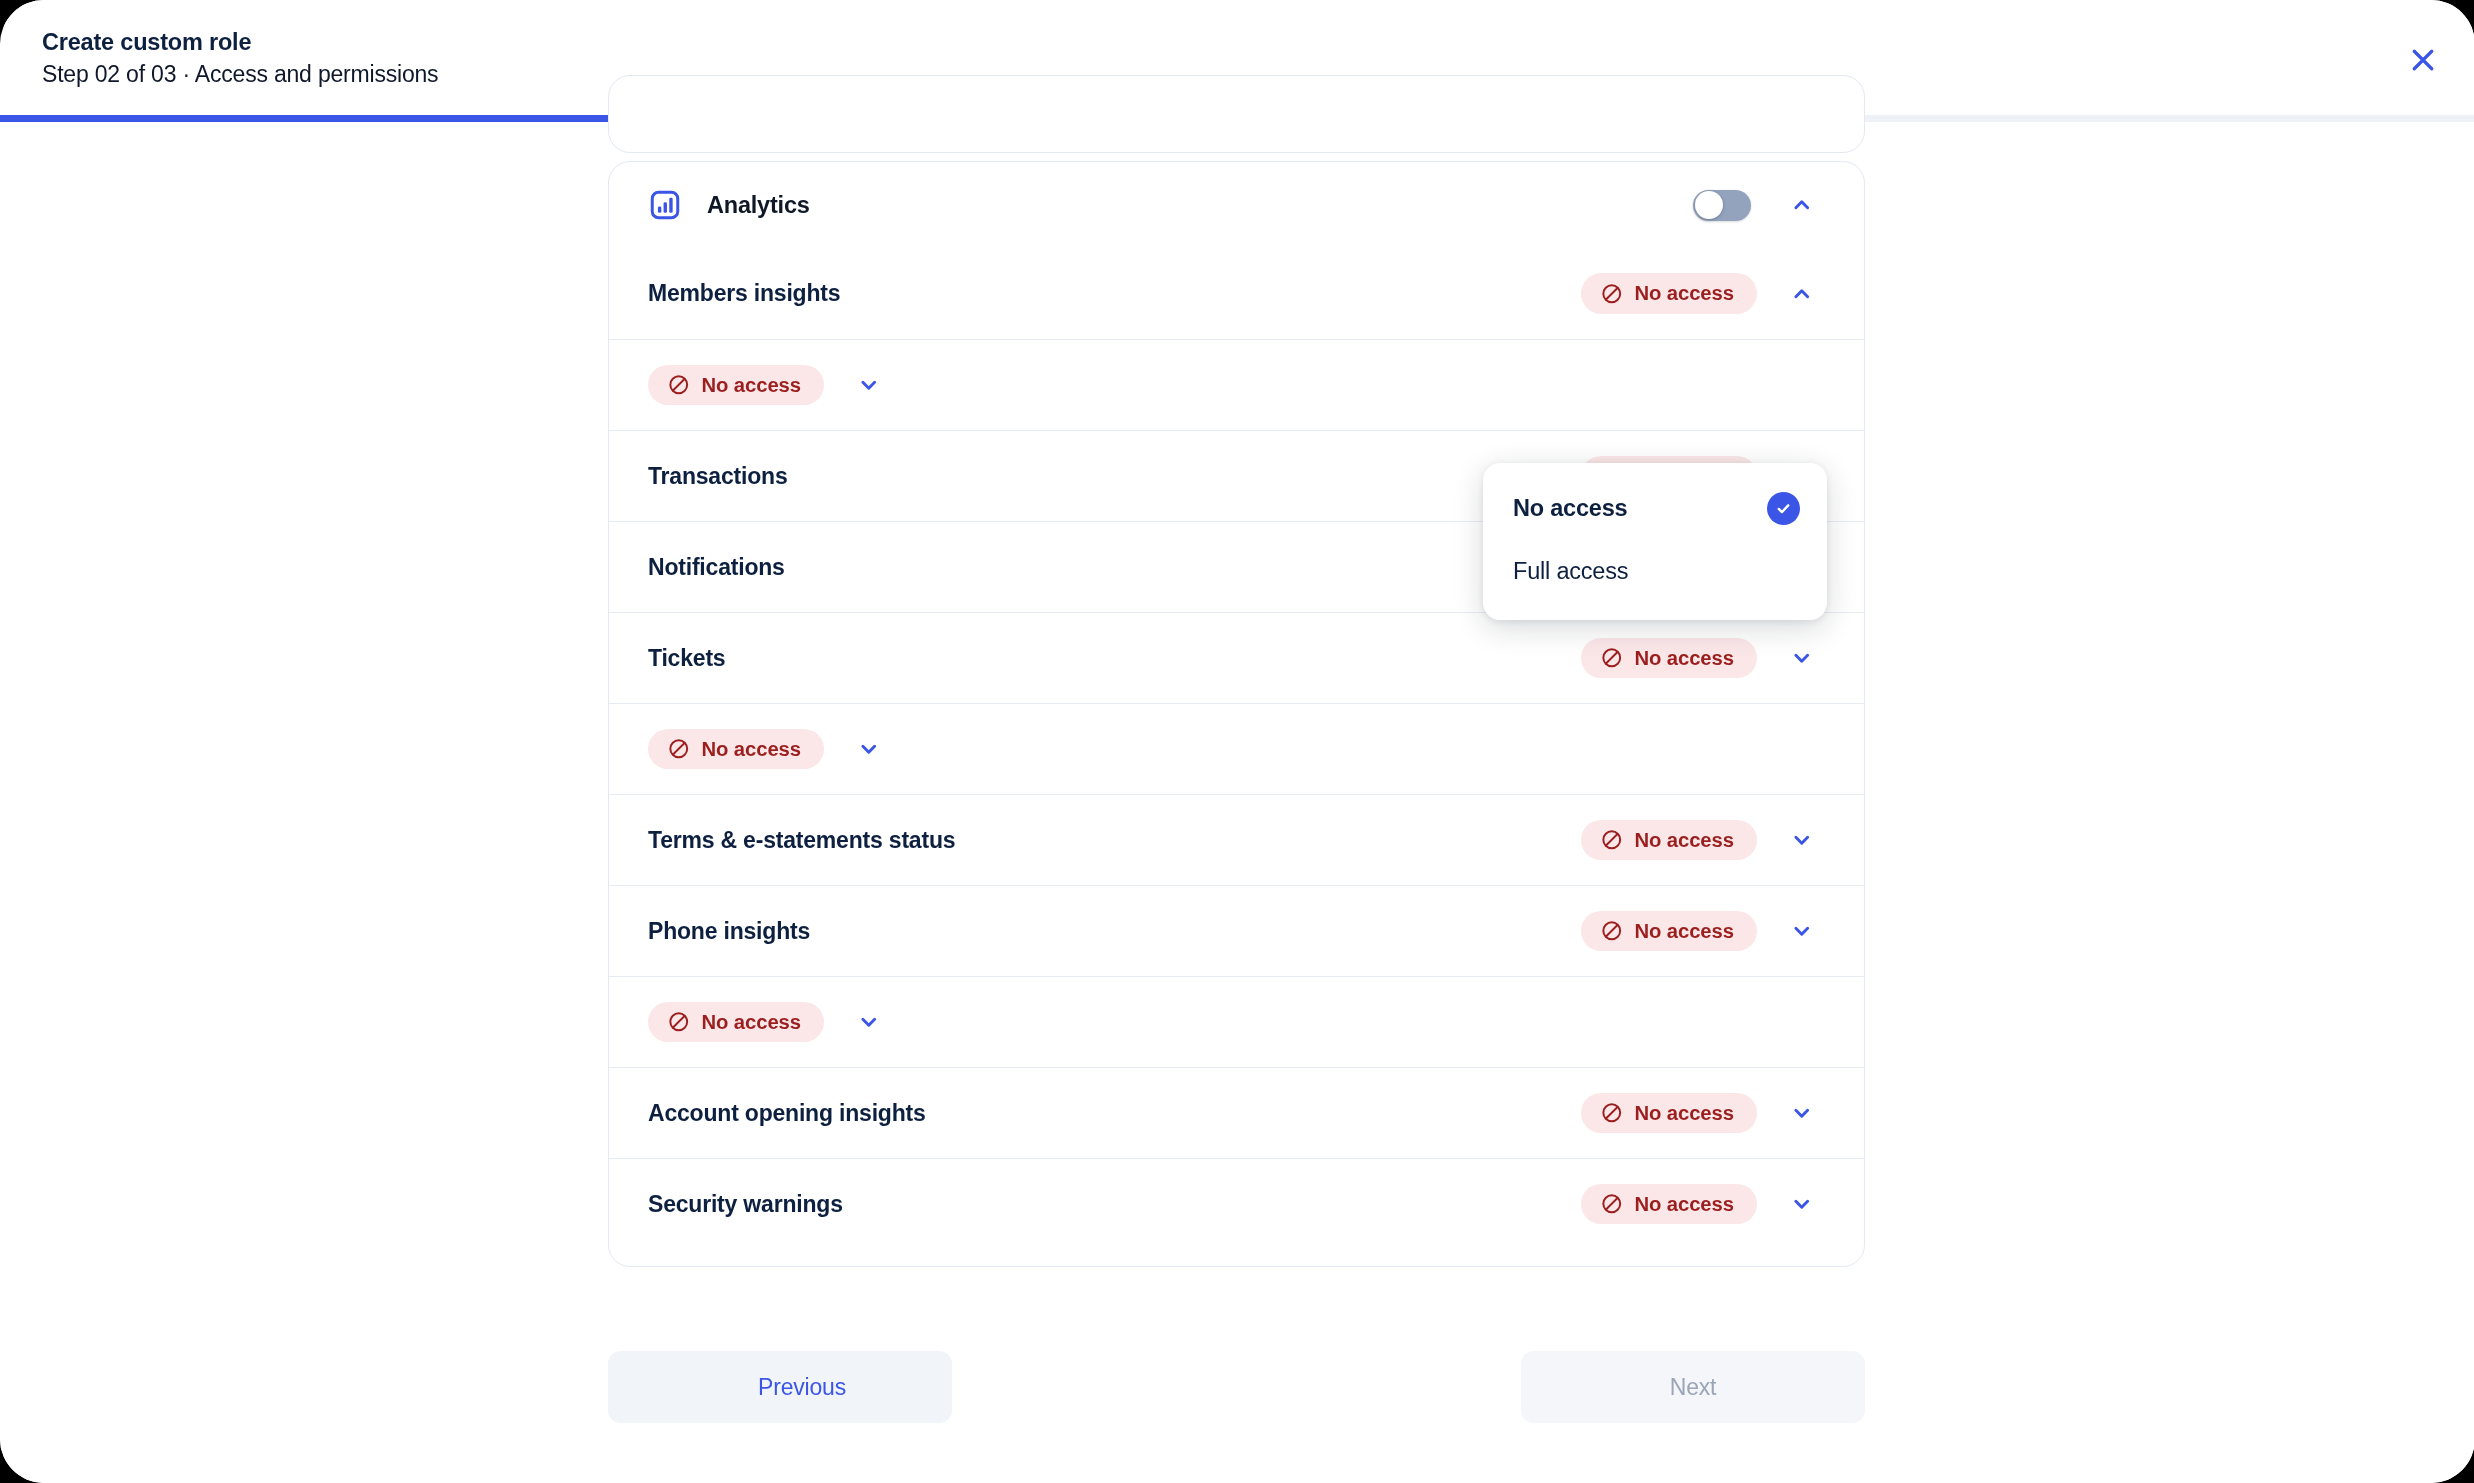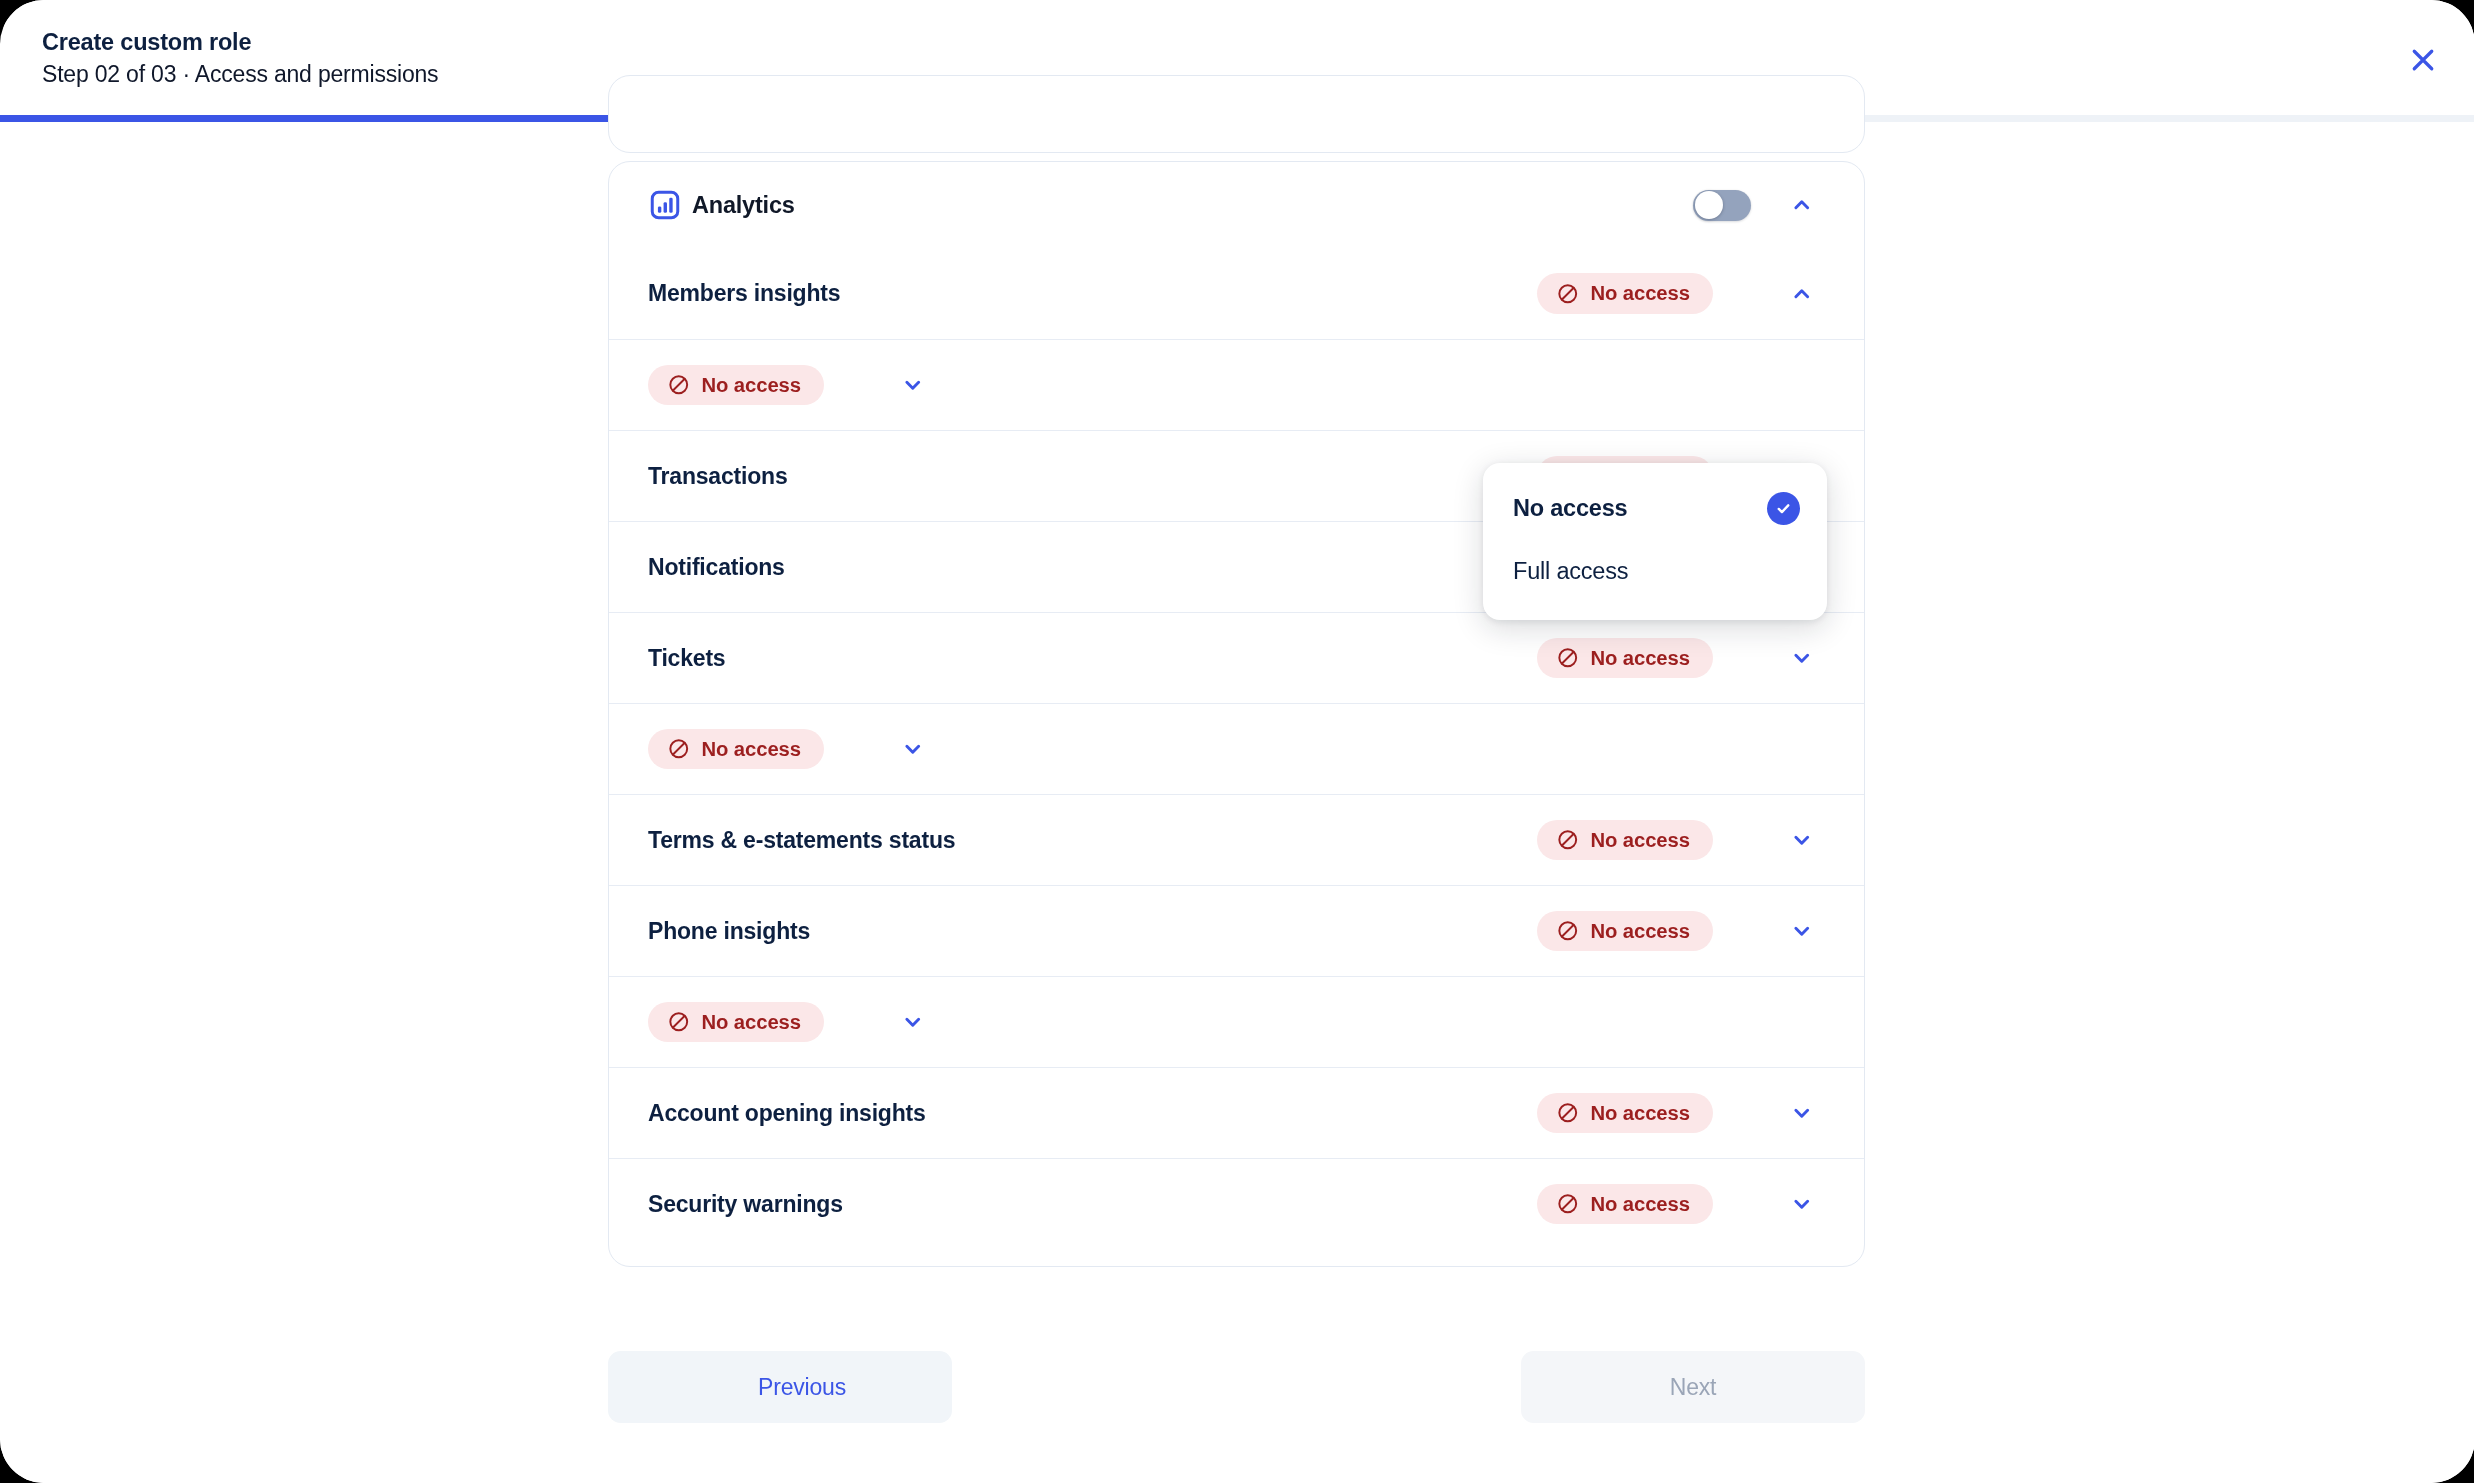--- a/index.html
+++ b/index.html
@@ -122,21 +122,21 @@
   }
   .analytics-icon {
     width: 34px;
     height: 34px;
     flex: 0 0 34px;
     display: flex;
     align-items: center;
     justify-content: center;
   }
   .card-head-title {
-    margin-left: 10px;
+    margin-left: 25px;
     font-size: 23.5px;
     font-weight: bold;
     color: #101828;
     letter-spacing: -0.2px;
     flex: 1;
   }
   .toggle {
     width: 58px;
     height: 31px;
     border-radius: 15.6px;
@@ -167,21 +167,20 @@
 
   
   .rows { position: relative; }
   .perm-row {
     position: relative;
     height: 91px;
     display: flex;
     align-items: center;
     padding: 0 44px 0 39px;
     border-top: 1.6px solid #e7ecf4;
-    gap: 44px;
   }
   .perm-row:first-child { border-top: none; }
   .row-label {
     font-size: 23px;
     font-weight: bold;
     color: #0d2040;
     letter-spacing: -0.2px;
     flex: 1;
   }
   .badge {

